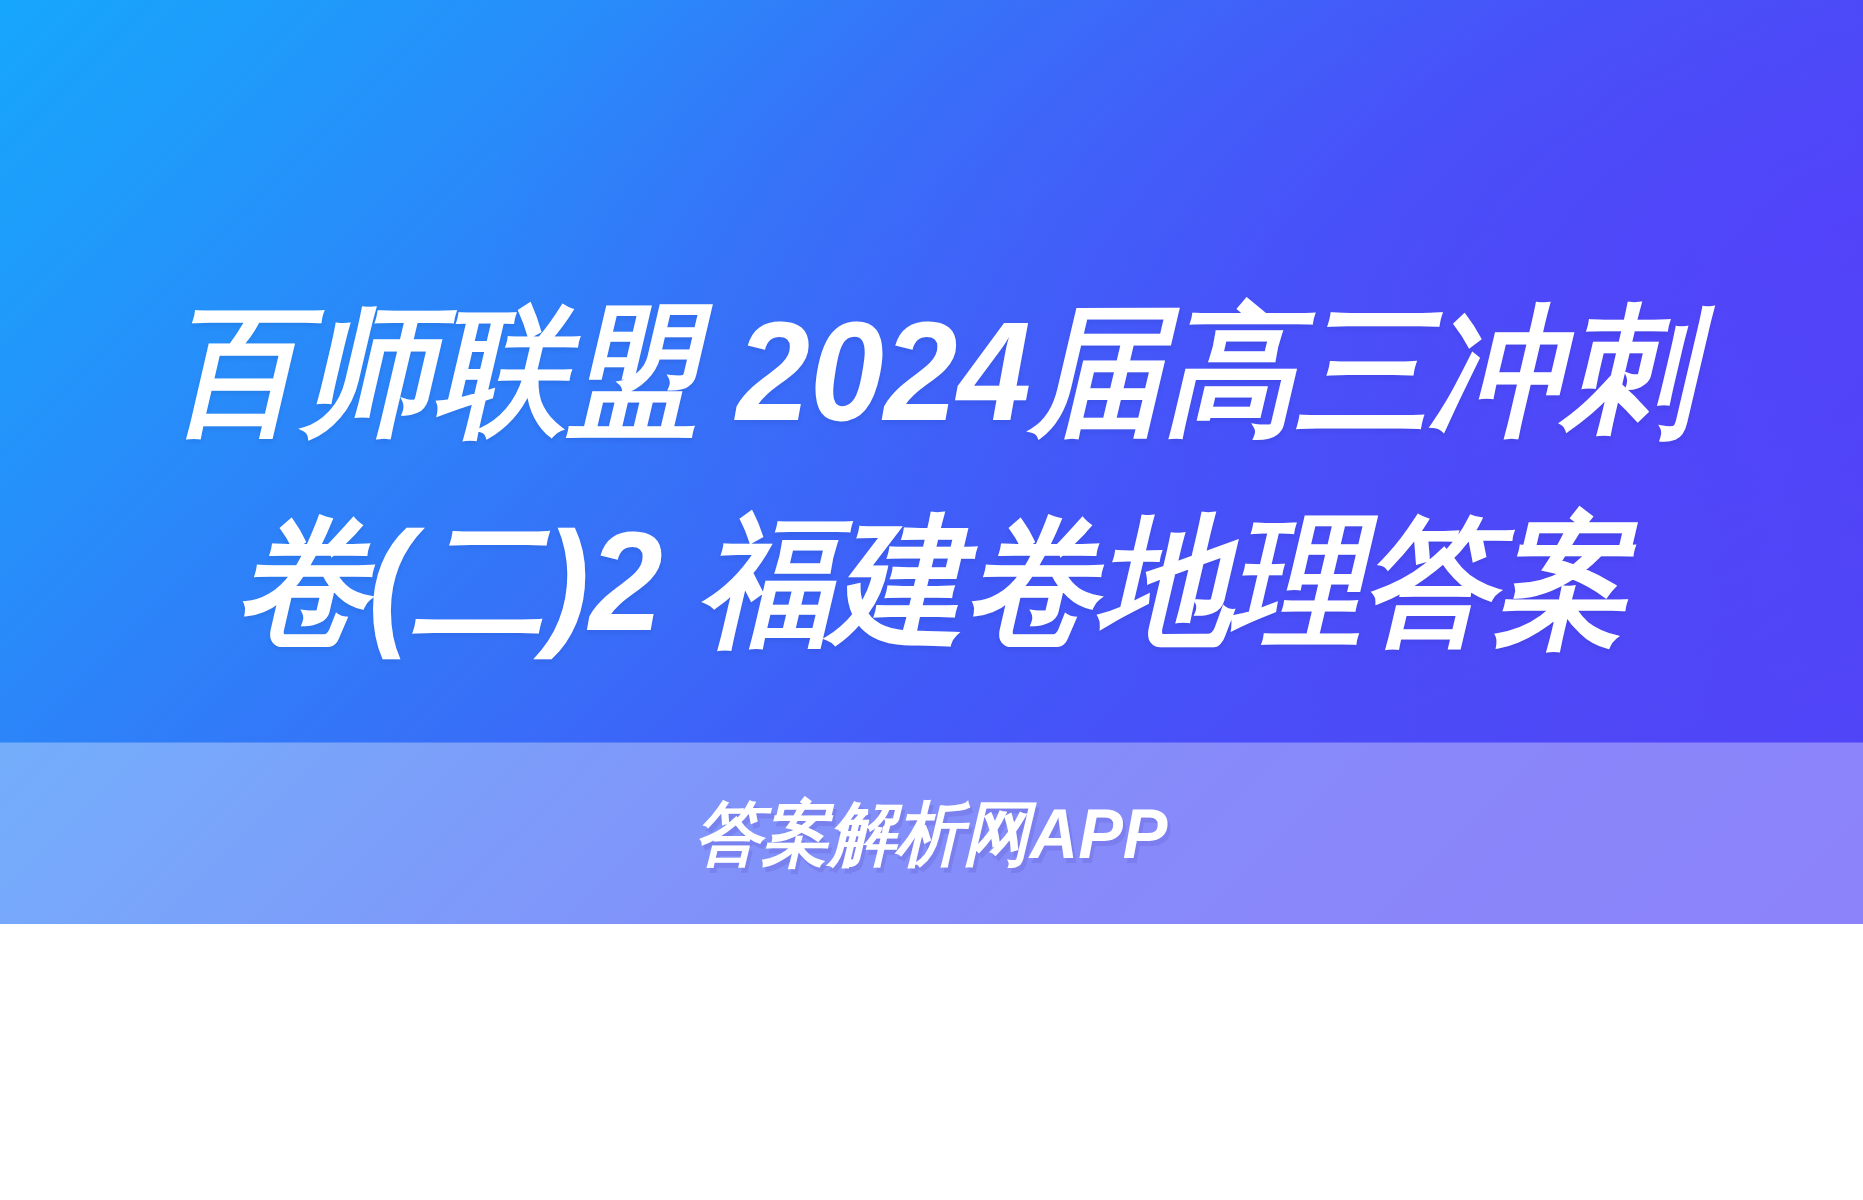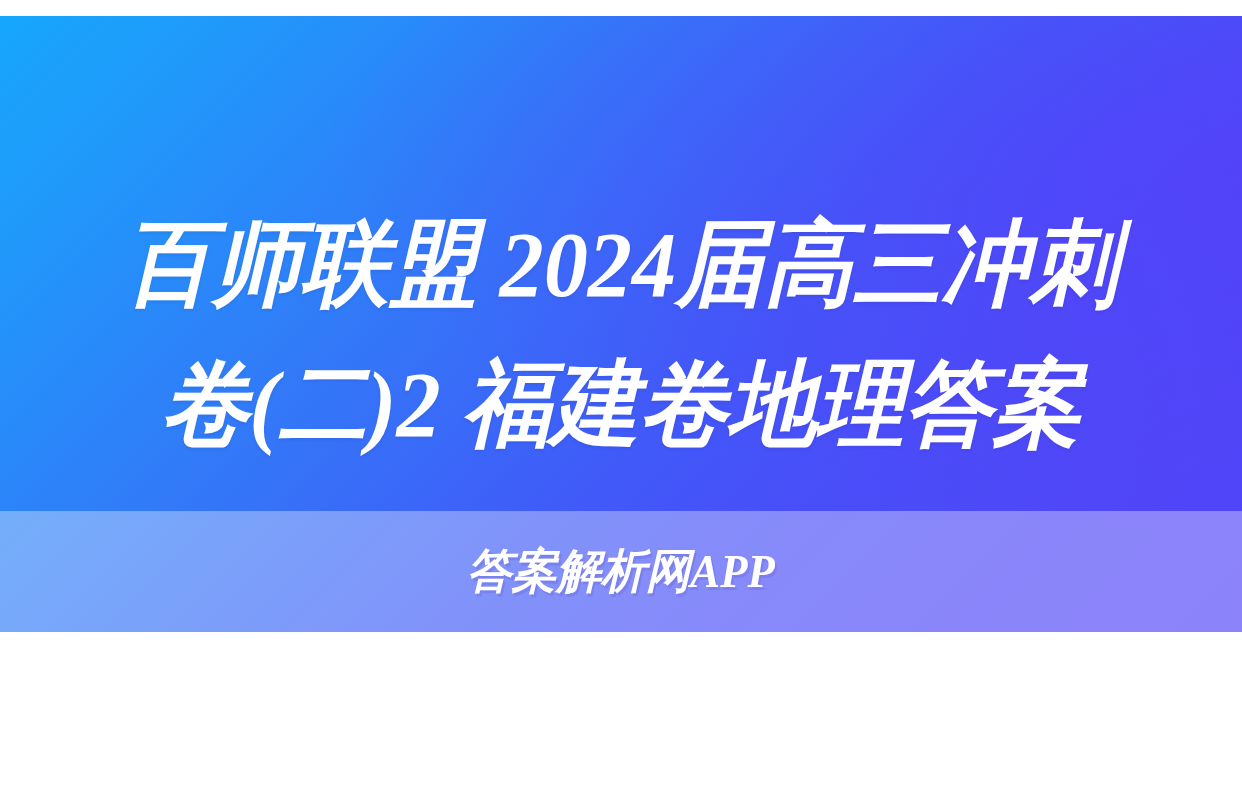--- a/index.html
+++ b/index.html
@@ -6,33 +6,32 @@
     margin: 0;
     padding: 0;
     background: #ffffff;
   }
 
   #poster {
     position: relative;
     width: 1242px;
     height: 616px;
     overflow: hidden;
-    font-family: Liberation Serif, serif;
+    font-family: Liberation Sans, sans-serif;
     
     background:
       linear-gradient(135deg,
         #16a6fd 0%,
         #1e9cfb 10%,
         #2b86f9 26%,
         #3770f8 42%,
         #4159f8 58%,
         #4a4df8 72%,
         #4f47f7 86%,
         #5143f7 100%);
-    margin-top: 16px;
   }
 
   
   #poster::after {
     content: "";
     position: absolute;
     inset: 0;
     background:
       radial-gradient(120% 95% at 100% 25%, rgba(88, 60, 250, 0.55) 0%, rgba(88, 60, 250, 0) 62%);
     pointer-events: none;

